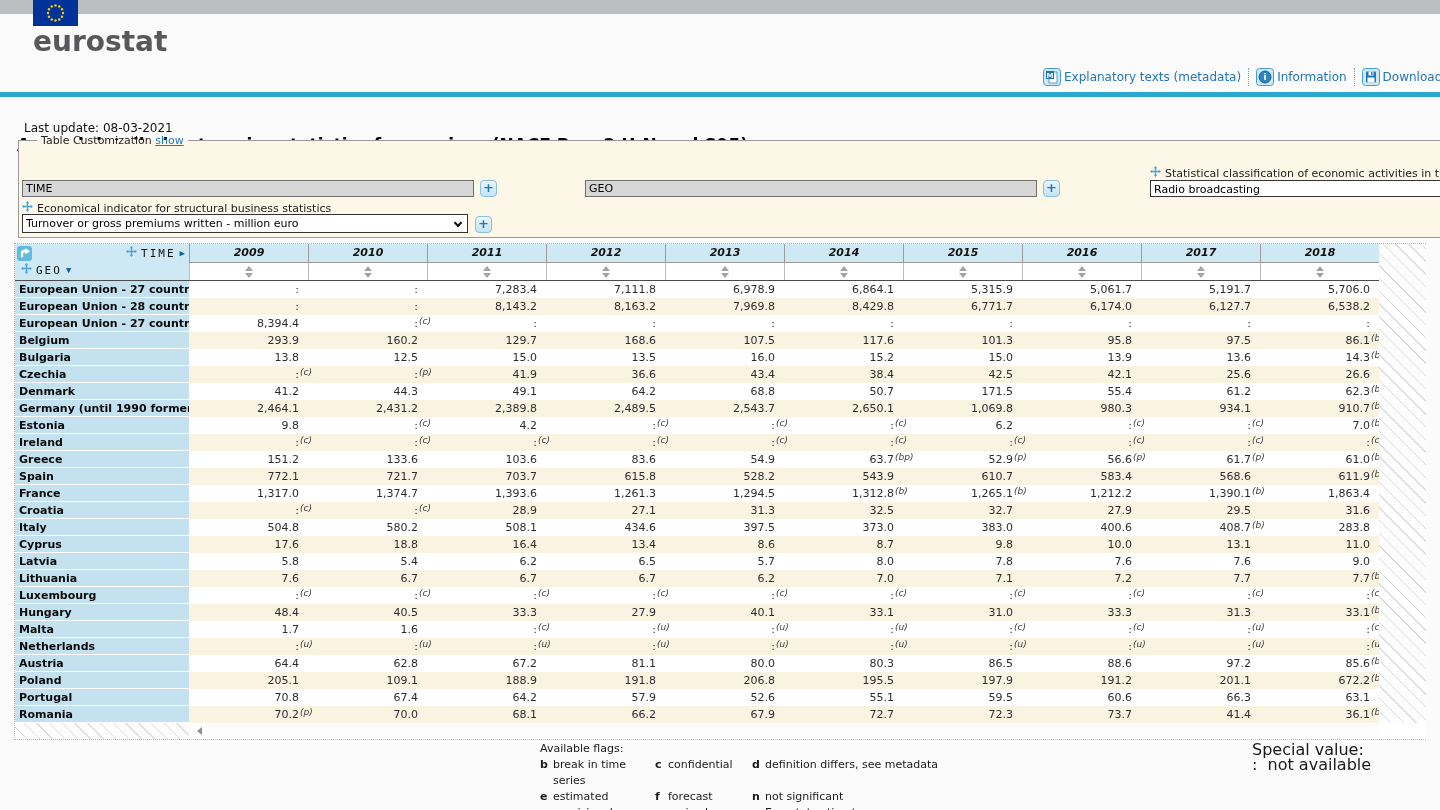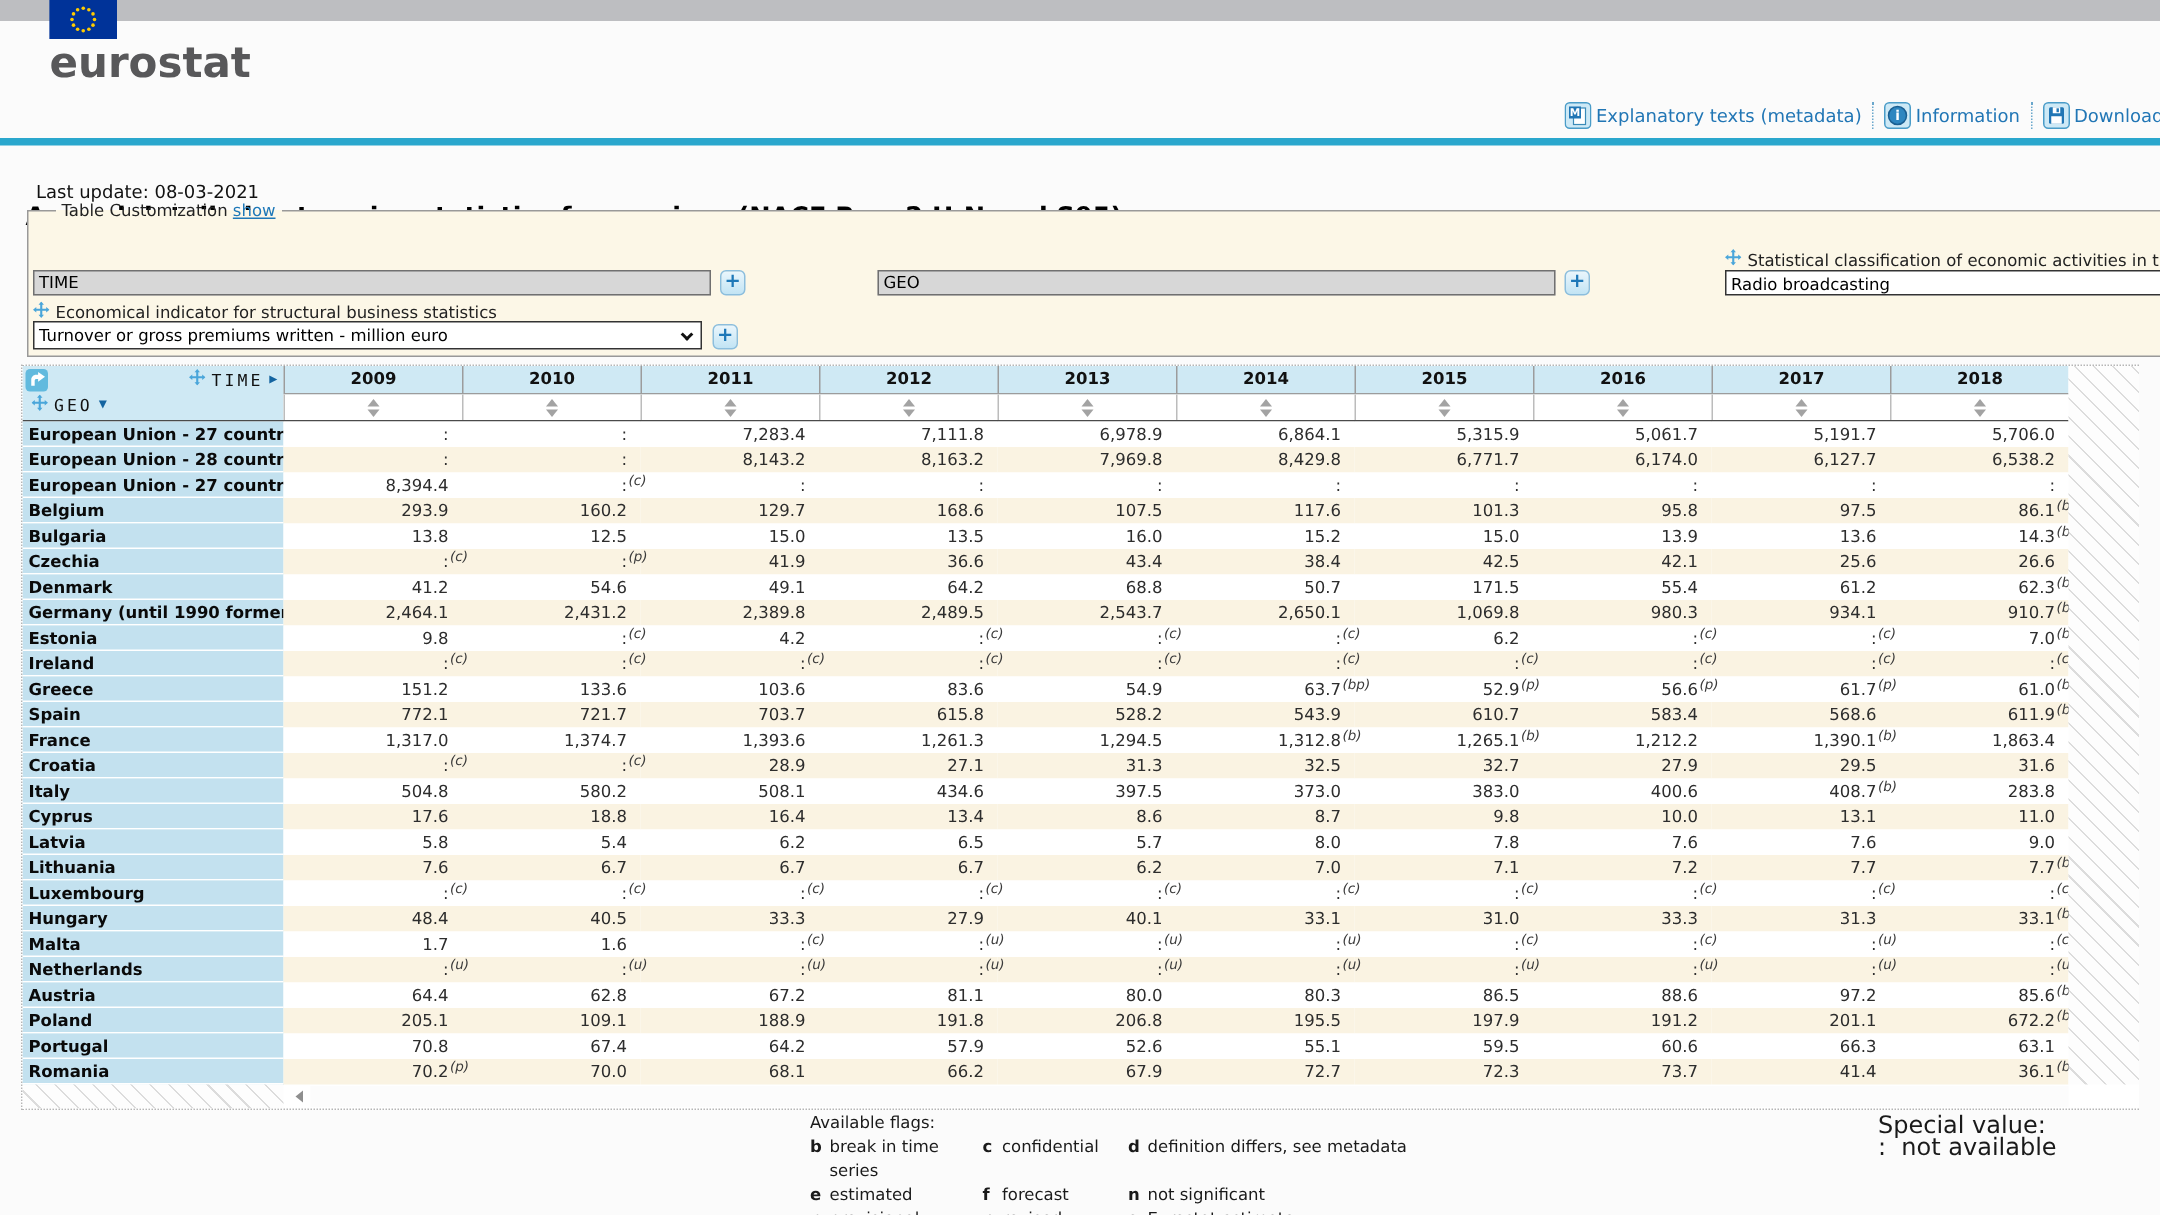--- a/index.html
+++ b/index.html
@@ -55,21 +55,21 @@
   .thead { position:absolute; left:0; top:0; width:1364px; height:37px; border-bottom:1px solid #4a4a4a; }
   .corner { position:absolute; left:0; top:0; width:174px; height:36px; background:#cfe9f4; }
   .corner-icon { position:absolute; left:2px; top:2px; width:15px; height:15px; border-radius:3px;
     background:#62bade; display:flex; align-items:center; justify-content:center; cursor:pointer; }
   .dim-handle { position:absolute; display:flex; align-items:center; gap:4px;
     font-family:"DejaVu Sans Mono","Liberation Mono",monospace; font-size:11px; letter-spacing:2px; color:#111; cursor:pointer; }
   .dim-time { right:4px; top:2px; } .dim-geo { left:6px; top:19px; }
   .dim-tri { font-size:9px; color:#1464a0; letter-spacing:0; }
 
   .year-row { position:absolute; left:174px; top:0; width:1190px; height:19px; display:flex;
-    background:#cfe9f4; border-bottom:1px solid #9c9c9c; }
+    background:#cfe9f4; border-bottom:1px solid #9c9c9c;font-style:italic; }
   .ycell { width:119px; border-left:1px solid #9c9c9c; text-align:center; font-size:11px;
     font-weight:bold; color:#111; line-height:18px; cursor:pointer; }
   .sort-row { position:absolute; left:174px; top:19px; width:1190px; height:17px; display:flex; background:#fff; }
   .scell { width:119px; border-left:1px solid #bcbcbc; display:flex; flex-direction:column;
     align-items:center; justify-content:center; gap:2px; cursor:pointer; }
   .tri-up { width:0; height:0; border-left:4px solid transparent; border-right:4px solid transparent; border-bottom:5px solid #a3a3a3; }
   .tri-down { width:0; height:0; border-left:4px solid transparent; border-right:4px solid transparent; border-top:5px solid #a3a3a3; }
 
   .tbody { position:absolute; left:0; top:37px; width:1364px; }
   .trow { display:flex; height:17px; }
@@ -536,21 +536,21 @@
             <span class="f"></span>
           </div>
         </div>
         <div class="trow odd">
           <div class="rowlabel">Denmark</div>
           <div class="cell">
             <span class="v">41.2</span>
             <span class="f"></span>
           </div>
           <div class="cell">
-            <span class="v">54.6</span>
+            <span class="v">44.3</span>
             <span class="f"></span>
           </div>
           <div class="cell">
             <span class="v">49.1</span>
             <span class="f"></span>
           </div>
           <div class="cell">
             <span class="v">64.2</span>
             <span class="f"></span>
           </div>

